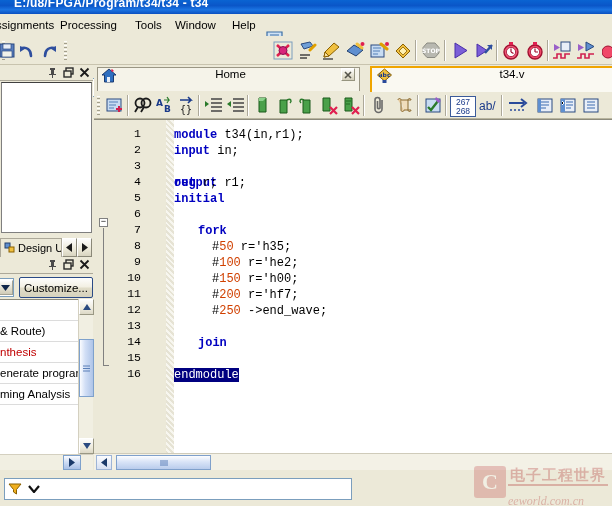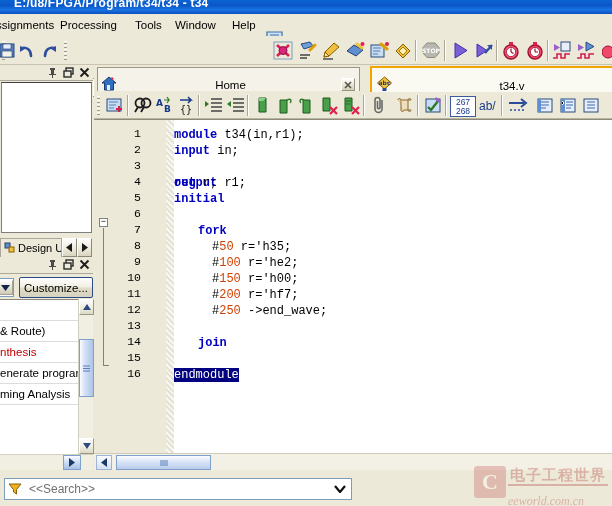--- a/index.html
+++ b/index.html
@@ -185,21 +185,21 @@
   .mainwin{
     position:absolute; left:94px; top:66px; width:518px; height:404px;
     background:#ece9d8;
   }
   .tabstrip{
     position:absolute; left:0; top:0; width:518px; height:26px;
     background:#ece9d8;
   }
   .tab{
     position:absolute; top:1px; height:24px;
-    display:flex; align-items:flex-end;
+    display:flex; align-items:flex-start;
     background:#f3f1e5;
     border:1px solid #9a9684; border-bottom:none;
     font-size:11.5px;
   }
   .tab.inactive{ background:#f5f3e9; }
   .tab.active{
     background:#faf9f2;
     border:2px solid #f0a500; border-bottom:none;
     top:0px; height:26px;
   }
@@ -841,21 +841,20 @@
   </div>
 </div>
 
 <div class="bottombar">
   <div class="searchbox">
     <span style="width:20px;display:flex;align-items:center;justify-content:center">
       <svg width="14" height="14" viewBox="0 0 14 14">
         <path d="M1 2 H13 L8.5 7.5 V12 L5.5 10 V7.5 Z" fill="#f0b020" stroke="#8a6000"></path>
       </svg>
     </span>
-    <span class="stext">&lt;&lt;Search&gt;&gt;</span>
     <span class="carrow">
       <svg width="12" height="8" viewBox="0 0 12 8">
           <path d="M1 1 L6 7 L11 1" stroke="#101010" stroke-width="2.2" fill="none"></path>
         </svg>
     </span>
   </div>
 </div>
 
 <div class="watermark">
   <div class="wm-logo">C</div>

